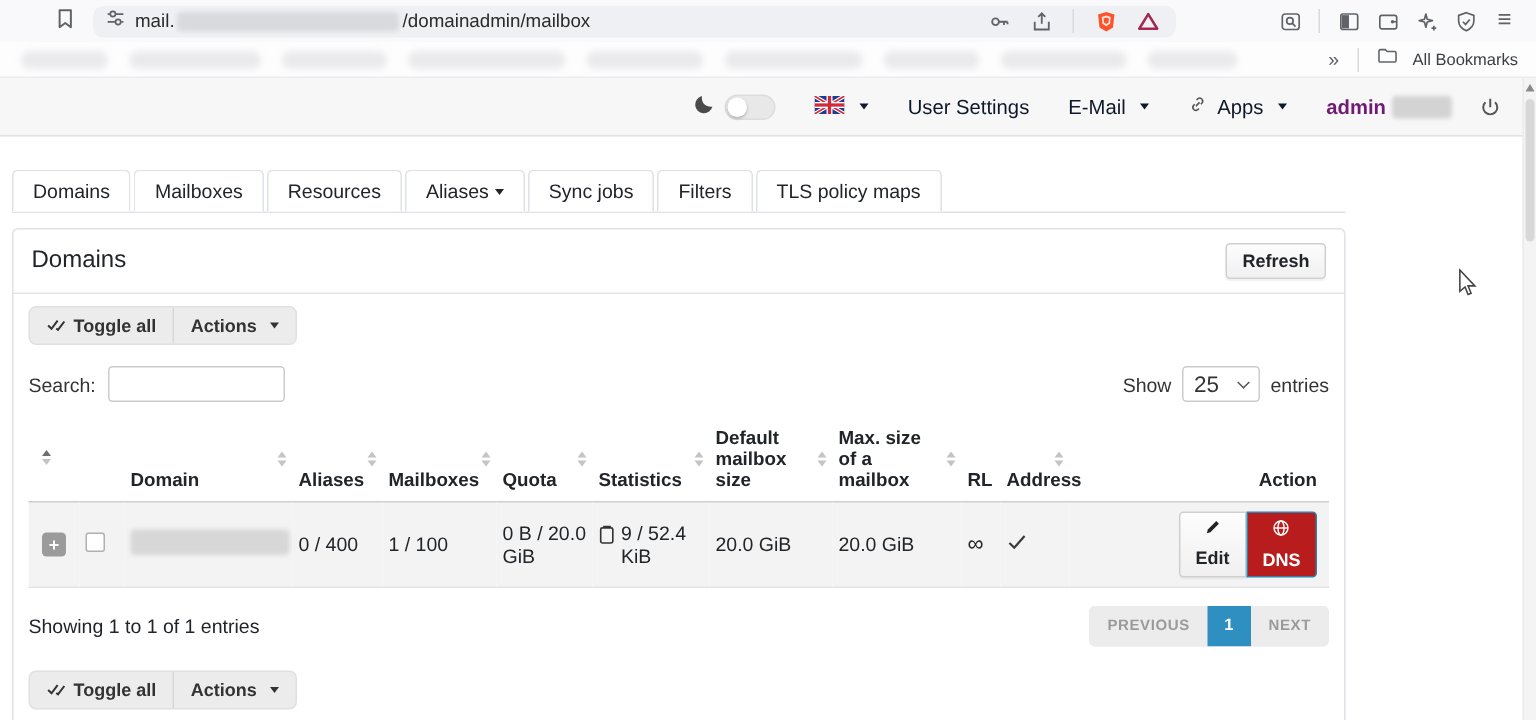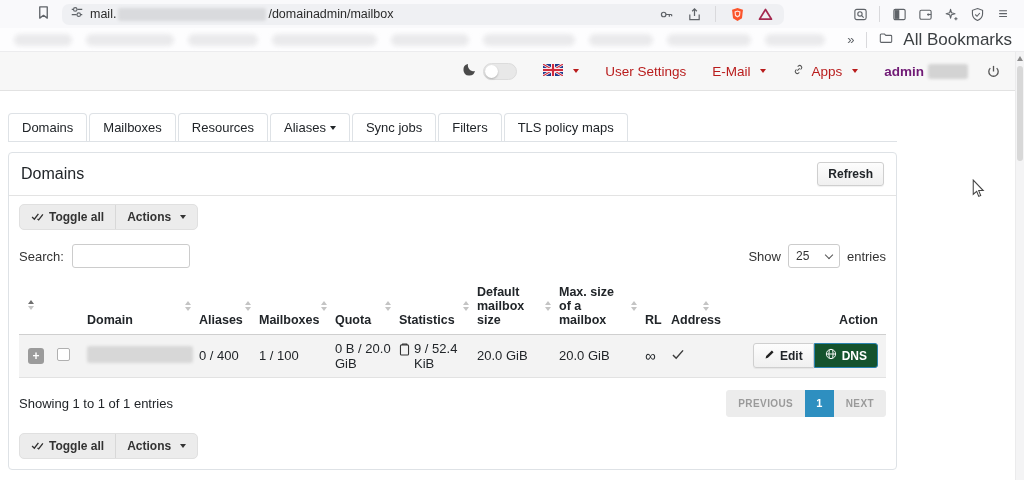--- a/index.html
+++ b/index.html
@@ -13,25 +13,25 @@
   .url-text { font-size:12.5px; color:#2b2b2b; display:flex; align-items:center; white-space:nowrap; }
   .urlbar .spacer { flex:1; }
   .b-right { margin-left:auto; display:flex; align-items:center; gap:4px; }
   .vdiv { width:1px; height:16px; background:#d9d9dc; margin:0 4px; }
   .redact { display:inline-block; background:#d9dadd; border-radius:3px; filter:blur(1.5px); }
 
   .b-row2 { height:24px; background:#fdfdfe; border-bottom:1px solid #ececee; display:flex; align-items:center; padding:0 12px 0 14px; gap:14px; }
   .bm-blob { height:12px; background:#eaeaec; border-radius:6px; filter:blur(2px); flex:0 0 auto; }
   .b-row2 .right { margin-left:auto; display:flex; align-items:center; gap:8px; }
   .chev { color:#5f6368; font-size:13px; }
-  .bm-label { font-size:17px; color:#3c4043; margin-left:2px; }
+  .bm-label { font-size:11px; color:#3c4043; margin-left:2px; }
 
   
   .navbar { height:39px; background:#f7f7f7; border-bottom:1px solid #e2e2e2; display:flex; align-items:center; justify-content:flex-end; padding-right:20px; gap:26px; font-size:13.5px; color:#555; }
-  .nav-item { display:flex; align-items:center; gap:6px; cursor:pointer; background:none; border:none; font:inherit; color:#b91c1c; }
+  .nav-item { display:flex; align-items:center; gap:6px; cursor:pointer; background:none; border:none; font:inherit; color:#0f172a; }
   .caret { display:inline-block; width:0; height:0; border-left:3.5px solid transparent; border-right:3.5px solid transparent; border-top:4px solid currentColor; margin-left:4px; }
   .toggle-pill { width:34px; height:17px; background:#e8e8e8; border:1px solid #dcdcdc; border-radius:9px; position:relative; }
   .toggle-pill .knob { position:absolute; left:1px; top:1px; width:13px; height:13px; border-radius:50%; background:#fff; box-shadow:0 1px 2px rgba(0,0,0,.25); }
   .username { font-weight:bold; color:#701a75; display:flex; align-items:center; gap:4px; }
 
   
   .content { margin:0 8px; width:889px; }
   .tabs { display:flex; gap:2px; margin-top:22px; border-bottom:1px solid #dee2e6; align-items:flex-end; }
   .tab { font-size:13px; color:#212529; background:#fff; border:1px solid #dee2e6; border-bottom:none; border-radius:4px 4px 0 0; padding:6px 13px; cursor:pointer; display:flex; align-items:center; white-space:nowrap; }
   .tab.active { position:relative; }
@@ -43,42 +43,42 @@
   .refresh-btn { margin-left:auto; }
   .panel-body { padding:8px 10px 10px 10px; }
 
   .btn-group { display:inline-flex; background:#ececec; border:1px solid #e0e0e0; border-radius:5px; overflow:hidden; }
   .btn-group .gbtn { font-size:12px; font-weight:bold; color:#333; background:transparent; border:none; padding:5px 11px; cursor:pointer; display:inline-flex; align-items:center; gap:5px; }
   .btn-group .gbtn + .gbtn { border-left:1px solid #d8d8d8; }
 
   .search-row { margin-top:14px; display:flex; align-items:center; font-size:13px; color:#333; }
   .search-row input { width:118px; height:24px; border:1px solid #ccc; border-radius:3px; margin-left:8px; padding:0 6px; font:inherit; }
   .length-wrap { margin-left:auto; display:flex; align-items:center; gap:7px; }
-  .select-box { width:52px; height:24px; border:1px solid #ccc; border-radius:3px; display:flex; align-items:center; padding:0 7px; font-size:12px; color:#333; cursor:pointer; background:#fff; }
+  .select-box { width:52px; height:24px; border:1px solid #ccc; border-radius:3px; display:flex; align-items:center; padding:0 7px; font-size:15px; color:#333; cursor:pointer; background:#fff; }
   .select-box .chev-dn { width:6px; height:6px; border-right:1.5px solid #555; border-bottom:1.5px solid #555; transform:rotate(45deg); margin-left:auto; margin-top:-3px; }
 
   table { width:100%; border-collapse:collapse; table-layout:fixed; margin-top:10px; }
   th { font-size:12.5px; font-weight:bold; color:#212529; text-align:left; vertical-align:bottom; padding:6px 14px 7px 4px; position:relative; height:56px; border-bottom:1px solid #cfcfcf; }
   .sort { position:absolute; right:4px; top:50%; transform:translateY(-50%); display:flex; flex-direction:column; gap:2px; }
   .sort i { display:block; width:0; height:0; border-left:3.5px solid transparent; border-right:3.5px solid transparent; }
   .sort .up { border-bottom:4px solid #c4c4c4; }
   .sort .dn { border-top:4px solid #c4c4c4; }
   .sort.sorted .up { border-bottom-color:#6e6e6e; }
   .sort.center { position:static; transform:none; margin:0 auto; width:7px; }
   th.c-expand { text-align:center; vertical-align:middle; }
   th.c-action, td.c-action { text-align:right; padding-right:8px; }
   td { font-size:13px; color:#212529; padding:6px 4px; vertical-align:middle; background:#f3f3f3; border-bottom:1px solid #e2e2e2; }
   .expand-btn { width:16px; height:16px; border:none; border-radius:3px; background:#9b9b9b; color:#fff; font-size:12px; line-height:14px; font-weight:bold; cursor:pointer; display:inline-flex; align-items:center; justify-content:center; }
   .cbox { width:13px; height:13px; border:1px solid #b0b0b0; border-radius:2px; background:#fff; display:inline-block; cursor:pointer; }
   .stat-cell { display:flex; align-items:flex-start; gap:4px; }
   .inf { font-size:15px; }
   .act-group { display:inline-flex; }
-  .act-group .btn { border-radius:0; }
+  .act-group .btn { border-radius:0;flex-direction:column; }
   .act-group .btn:first-child { border-radius:3px 0 0 3px; }
-  .btn-dns { background:#14532d; border:1px solid #2a82ae; color:#fff; border-radius:0 3px 3px 0; font-size:12px; font-weight:bold; padding:4px 10px; cursor:pointer; display:inline-flex; align-items:center; gap:5px; }
+  .btn-dns { background:#b91c1c; border:1px solid #2a82ae; color:#fff; border-radius:0 3px 3px 0; font-size:12px; font-weight:bold; padding:4px 10px; cursor:pointer; display:inline-flex; align-items:center; gap:5px;flex-direction:column; }
 
   .table-footer { margin-top:12px; display:flex; align-items:center; font-size:13px; color:#212529; }
   .pagination { margin-left:auto; display:inline-flex; background:#ececec; border-radius:4px; overflow:hidden; }
   .page-item { font-size:10px; font-weight:bold; letter-spacing:.4px; color:#9a9a9a; background:#ececec; border:none; padding:8px 12px; cursor:pointer; }
   .page-item.current { background:#2e8fc0; color:#fff; font-size:11px; padding:7px 11px; }
 
   .bottom-group { margin-top:16px; }
 
   
   .scrollbar { position:absolute; right:0; top:52px; bottom:0; width:9px; background:#f4f4f5; border-left:1px solid #ebebec; }

